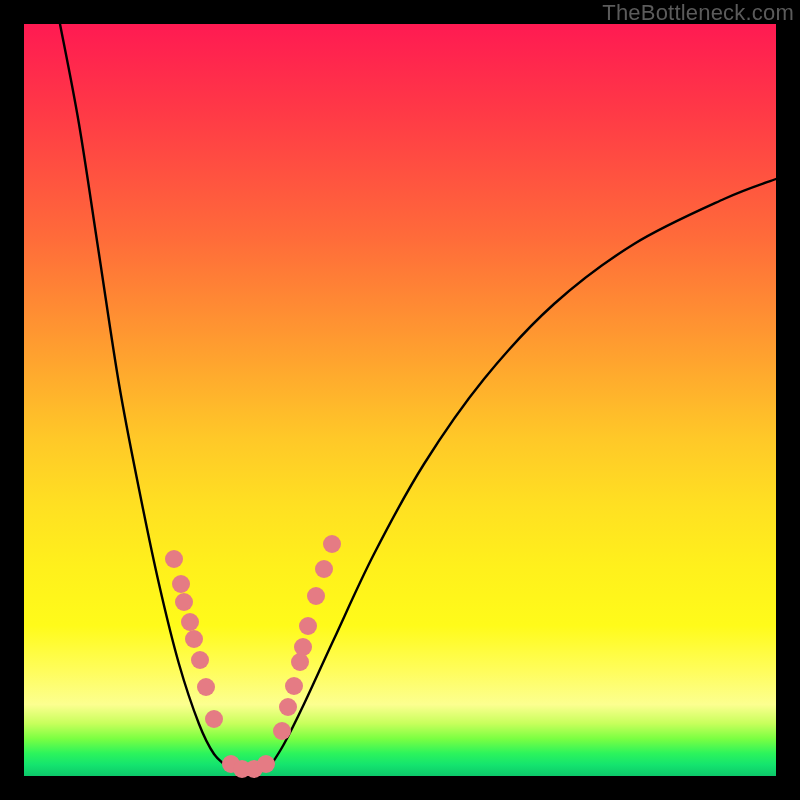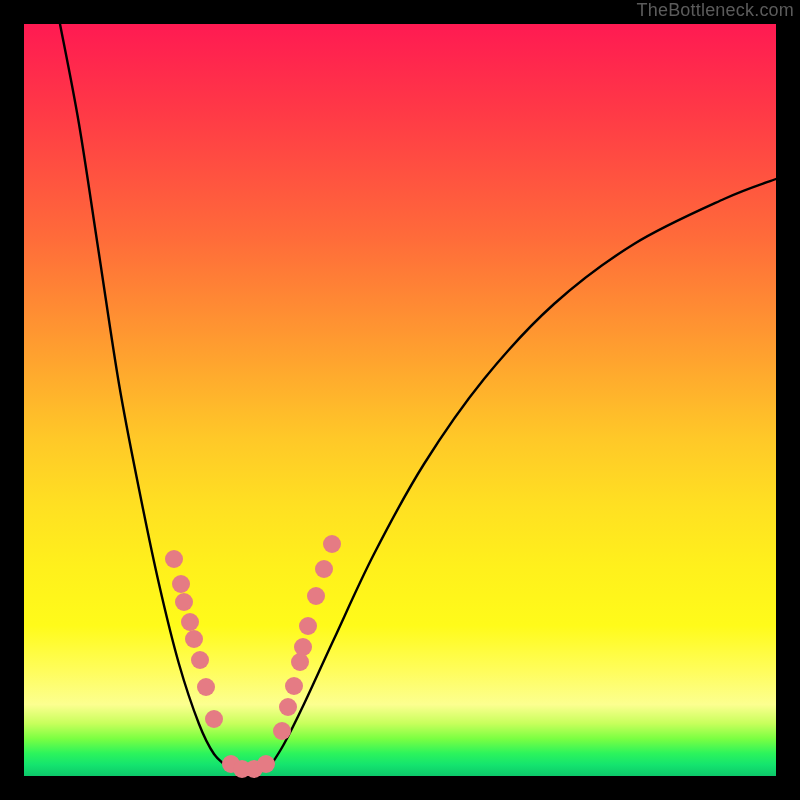--- a/index.html
+++ b/index.html
@@ -41,21 +41,21 @@
     top: 0;
     width: 752px;
     height: 752px;
     overflow: visible;
   }
   .watermark {
     position: absolute;
     top: 0px;
     right: 6px;
     font-family: Arial, Helvetica, sans-serif;
-    font-size: 18px;
+    font-size: 22px;
     font-weight: 500;
     color: #5b5b5b;
     letter-spacing: 0.2px;
     user-select: none;
   }
 </style>
 </head>
 <body>
 
 <div class="watermark">TheBottleneck.com</div>

